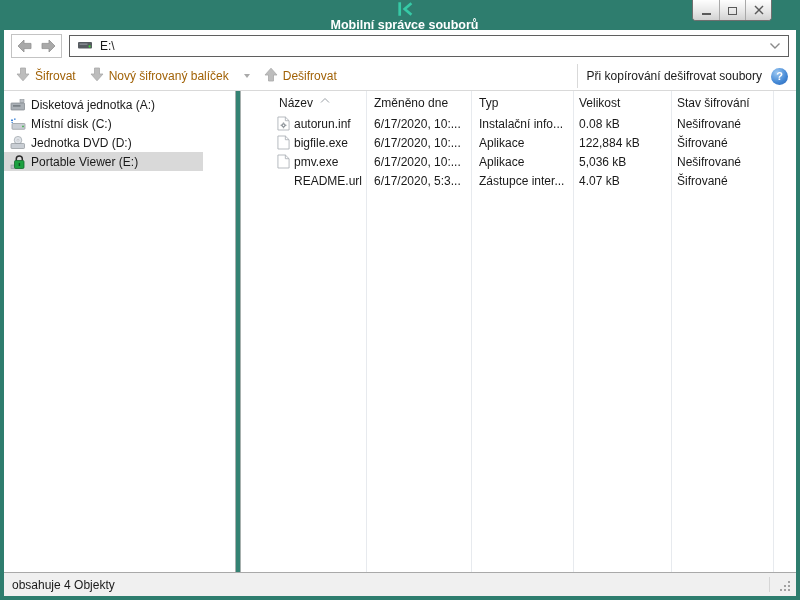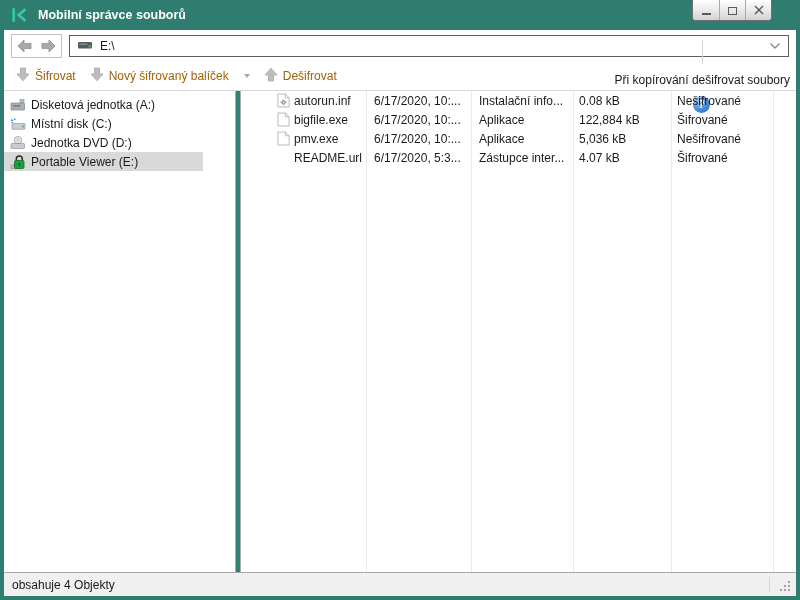--- a/index.html
+++ b/index.html
@@ -3,21 +3,21 @@
 <meta charset="utf-8">
 <style>
   * { box-sizing: border-box; margin: 0; padding: 0; }
   body { font-family: "Liberation Sans", sans-serif; background: #888; }
   .window {
     position: relative; width: 800px; height: 600px;
     background: #2e7d6e; overflow: hidden; font-size: 12px; color: #1a1a1a;
   }
   
   .titlebar { position: absolute; top: 0; left: 0; right: 0; height: 30px;
-    display: flex; align-items: center; }
+    display: flex; align-items: center; flex-direction: column; }
   .klogo { margin-left: 11px; display: flex; align-items: center; }
   .title { color: #fff; font-weight: bold; margin-left: 9px; font-size: 12.5px; }
   .wincontrols { position: absolute; top: 0; right: 28px; display: flex;
     height: 21px; border: 1px solid #6f6f6f; border-top: none;
     border-radius: 0 0 4px 4px; overflow: hidden; background: #d9d9d9; }
   .wbtn { width: 26px; height: 20px; display: flex; align-items: center;
     justify-content: center; background: linear-gradient(#fefefe, #e8e8e8 55%, #d2d2d2);
     cursor: default; }
   .wbtn + .wbtn { border-left: 1px solid #a9a9a9; }
   .g-min { width: 9px; height: 2px; background: #5a5a5a; margin-top: 7px; }
@@ -37,21 +37,21 @@
   
   .toolbar { height: 29px; display: flex; align-items: center; padding: 0 6px;
     border-bottom: 1px solid #d9d9d9; gap: 2px; flex: 0 0 auto; }
   .tbtn { display: flex; align-items: center; gap: 5px; padding: 0 6px; height: 24px; }
   .lbl { white-space: nowrap; }
   .bold { font-weight: bold; }
   .disabled .lbl { color: #a16207; }
   .dd { width: 0; height: 0; border-left: 3.5px solid transparent;
     border-right: 3.5px solid transparent; border-top: 4px solid #222; margin-left: 2px; }
   .dd.gray { border-top-color: #a9a9a9; }
-  .toolbar-right { margin-left: auto; display: flex; align-items: center; gap: 9px; flex-direction: column; }
+  .toolbar-right { margin-left: auto; display: flex; align-items: center; gap: 9px; }
   .vsep { width: 1px; height: 24px; background: #d9d9d9; }
   .helpicon { width: 17px; height: 17px; border-radius: 50%; color: #fff;
     font-weight: bold; font-size: 11px; display: flex; align-items: center;
     justify-content: center; margin-right: 2px;
     background: radial-gradient(circle at 35% 28%, #9cc8f2, #4287d4 60%, #2b63b4); }
   
   .main { flex: 1; display: flex; overflow: hidden; gap: 32px; }
   .sidebar { width: 199px; padding-top: 4px; flex: 0 0 auto; }
   .sitem { height: 19px; display: flex; align-items: center; gap: 5px; padding-left: 5px; }
   .sitem.selected { background: #d9d9d9; }
@@ -230,20 +230,43 @@
 
       <div class="splitter"></div>
 
       <div class="filelist">
         <div class="colsep" style="left:93px"></div>
         <div class="colsep" style="left:198px"></div>
         <div class="colsep" style="left:300px"></div>
         <div class="colsep" style="left:398px"></div>
         <div class="colsep" style="left:500px"></div>
 
+        <div class="hrow">
+          <div class="hcell c-name">
+            <span>Název</span>
+            <span class="sortmark">
+              <svg width="10" height="5" viewBox="0 0 10 5">
+                  <polyline points="1,4.5 5,0.5 9,4.5" fill="none" stroke="#9aa0a6" stroke-width="1"></polyline>
+                </svg>
+            </span>
+          </div>
+          <div class="hcell c-mod">
+              <span>Změněno dne</span>
+            </div>
+          <div class="hcell c-type">
+              <span>Typ</span>
+            </div>
+          <div class="hcell c-size">
+              <span>Velikost</span>
+            </div>
+          <div class="hcell c-status">
+              <span>Stav šifrování</span>
+            </div>
+          <div class="hcell c-fill"></div>
+        </div>
 
         <div class="frow">
           <div class="cell c-name">
             <span class="fico">
               <svg width="13" height="15" viewBox="0 0 14 16">
                   <path d="M1 1 L9 1 L13 5 L13 15 L1 15 Z" fill="#fff" stroke="#a8adb3" stroke-width="0.9"></path>
                   <path d="M9 1 L9 5 L13 5" fill="none" stroke="#a8adb3" stroke-width="0.9"></path>
                   <g fill="#8e949a">
                     <circle cx="7" cy="10" r="2.3"></circle>
                     <rect x="6.3" y="6.9" width="1.4" height="1.2"></rect>

